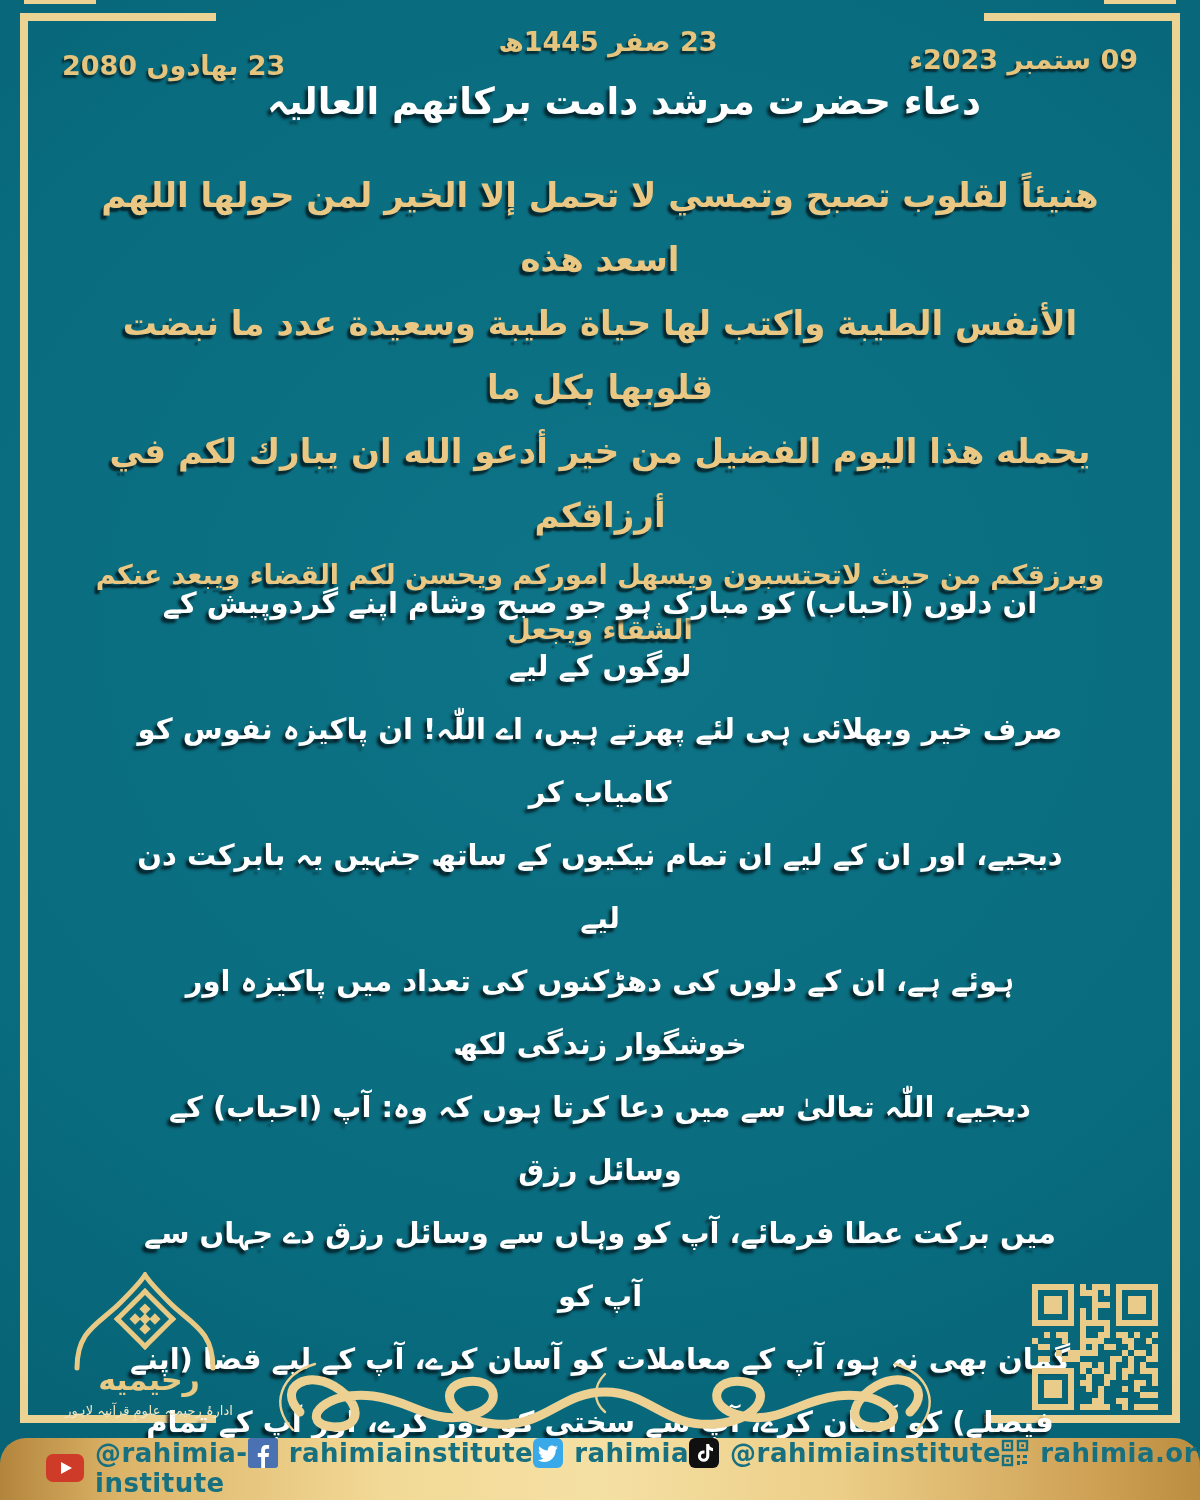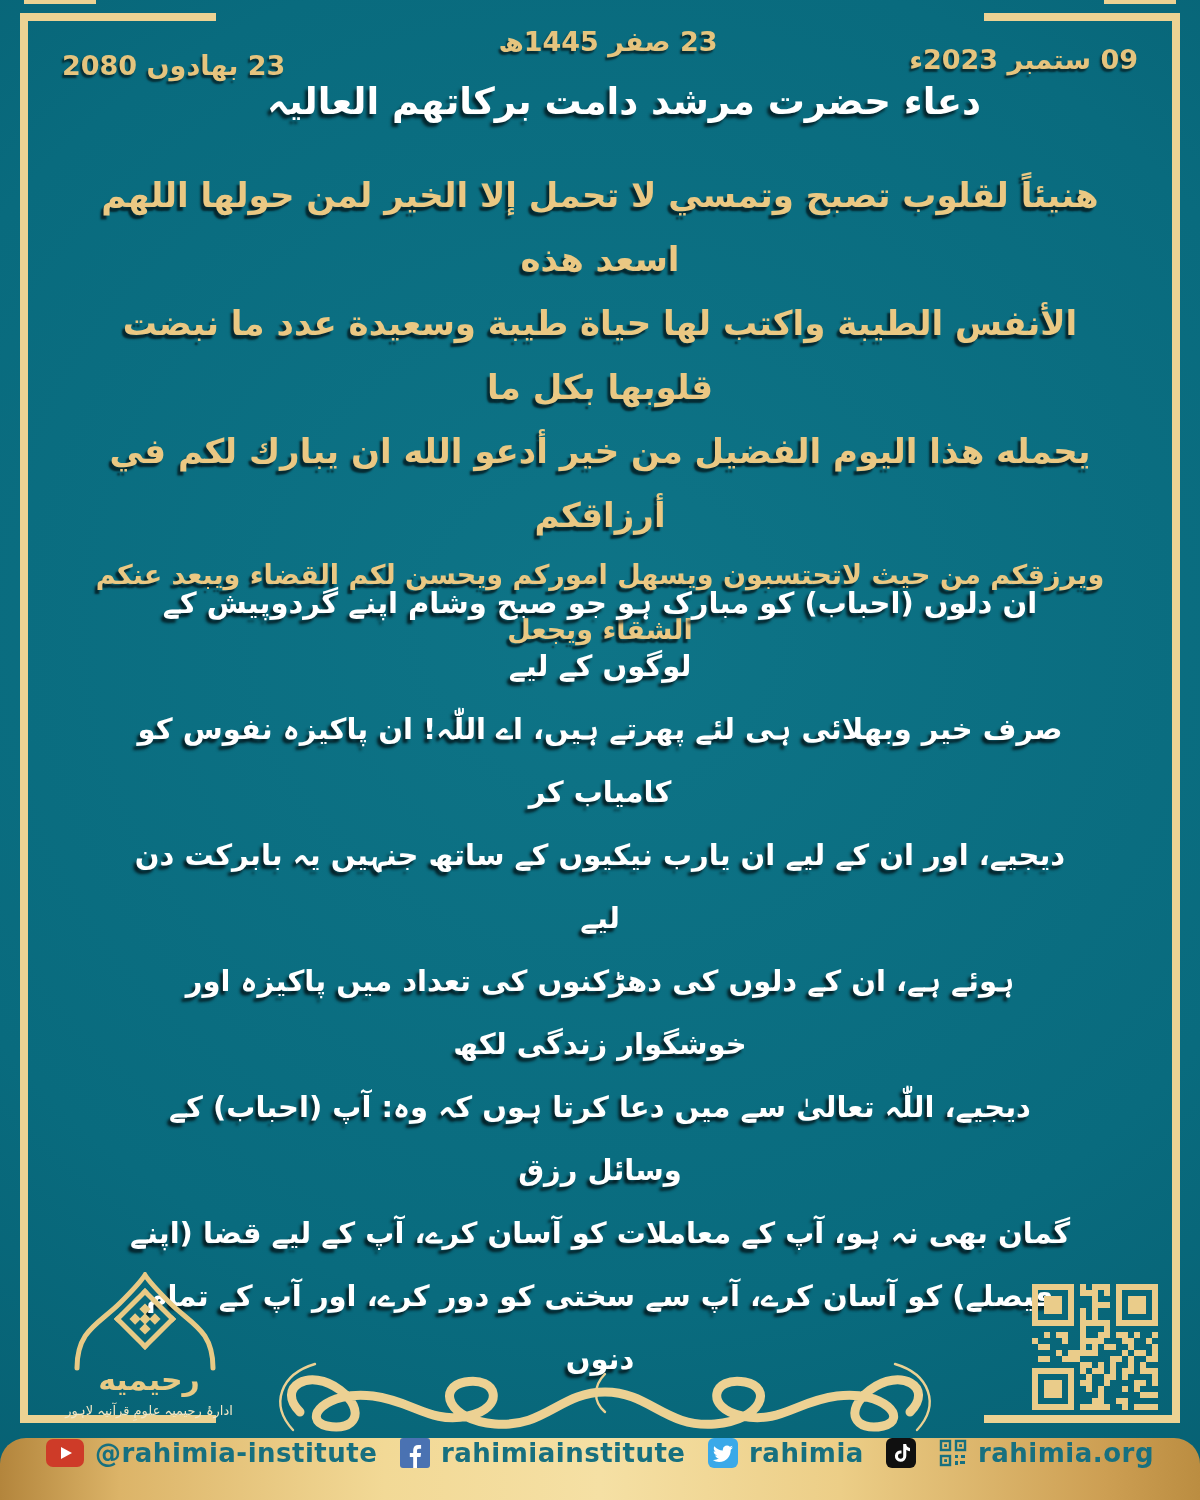--- a/index.html
+++ b/index.html
@@ -75,23 +75,24 @@
   <div class="arabic-block">
     <div class="ar-line ar-l0">هنيئاً لقلوب تصبح وتمسي لا تحمل إلا الخير لمن حولها اللهم اسعد هذه</div>
     <div class="ar-line ar-l1">الأنفس الطيبة واكتب لها حياة طيبة وسعيدة عدد ما نبضت قلوبها بكل ما</div>
     <div class="ar-line ar-l2">يحمله هذا اليوم الفضيل من خير أدعو الله ان يبارك لكم في أرزاقكم</div>
     <div class="ar-line ar-l3">ويرزقكم من حيث لاتحتسبون ويسهل اموركم ويحسن لكم القضاء ويبعد عنكم الشقاء ويجعل</div>
   </div>
 
   <div class="urdu-block">
     <div class="ur-line">ان دلوں (احباب) کو مبارک ہو جو صبح وشام اپنے گردوپیش کے لوگوں کے لیے</div>
     <div class="ur-line">صرف خیر وبھلائی ہی لئے پھرتے ہیں، اے اللّٰہ! ان پاکیزہ نفوس کو کامیاب کر</div>
-    <div class="ur-line">دیجیے، اور ان کے لیے ان يارب نیکیوں کے ساتھ جنہیں یہ بابرکت دن لیے</div>
+    <div class="ur-line">دیجیے، اور ان کے لیے ان تمام نیکیوں کے ساتھ جنہیں یہ بابرکت دن لیے</div>
     <div class="ur-line">ہوئے ہے، ان کے دلوں کی دھڑکنوں کی تعداد میں پاکیزہ اور خوشگوار زندگی لکھ</div>
     <div class="ur-line">دیجیے، اللّٰہ تعالیٰ سے میں دعا کرتا ہوں کہ وہ: آپ (احباب) کے وسائل رزق</div>
+    <div class="ur-line">میں برکت عطا فرمائے، آپ کو وہاں سے وسائل رزق دے جہاں سے آپ کو</div>
     <div class="ur-line">گمان بھی نہ ہو، آپ کے معاملات کو آسان کرے، آپ کے لیے قضا (اپنے</div>
     <div class="ur-line">فیصلے) کو آسان کرے، آپ سے سختی کو دور کرے، اور آپ کے تمام دنوں</div>
 
   </div>
 
   <div class="logo-wrap">
     <svg width="195" height="150" viewBox="0 0 195 150">
       <g fill="none" stroke="#e8ca85" stroke-width="5" stroke-linecap="round">
         <path d="M25 96 C25 58 47 52 68 31 C80 19 88 11 93 3 C98 11 106 19 118 31 C139 52 161 58 161 96"></path>
       </g>
@@ -306,20 +307,21 @@
       <span class="social-label">rahimia</span>
     </div>
 
     <div class="social-item">
       <span class="icon-box">
         <svg width="30" height="30" viewBox="0 0 30 30">
           <rect x="0" y="0" width="30" height="30" rx="6" fill="#101010"></rect>
           <path fill="#ffffff" d="M20.2 6h-3v12.1a2.6 2.6 0 1 1-2.6-2.6c.3 0 .6 0 .9.1v-3.1a5.7 5.7 0 1 0 4.8 5.6v-6.3c1 .8 2.3 1.3 3.7 1.4V10c-2.1-.2-3.8-1.9-3.8-4z"></path>
         </svg>
       </span>
+      <span class="social-label">@rahimiainstitute</span>
     </div>
 
     <div class="social-item">
       <span class="icon-box">
         <svg width="28" height="28" viewBox="0 0 28 28">
           <g fill="none" stroke="#17707f" stroke-width="2.4">
             <rect x="2" y="2" width="9" height="9"></rect>
             <rect x="17" y="2" width="9" height="9"></rect>
             <rect x="2" y="17" width="9" height="9"></rect>
           </g>

